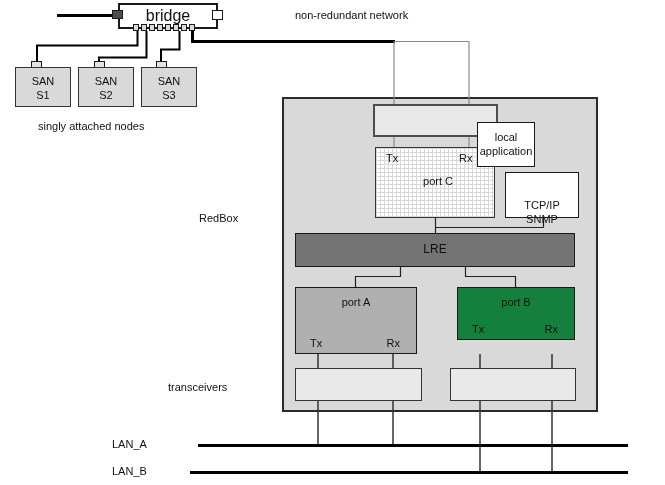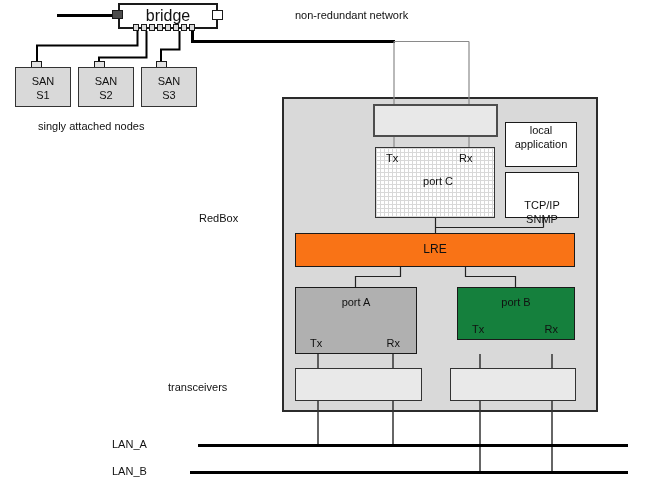--- a/index.html
+++ b/index.html
@@ -35,23 +35,23 @@
   .xcvr-top{left:373px;top:104px;width:125px;height:33px;background:#e8e8e8;border:2px solid #4d4d4d;}
 
   .portc{left:375px;top:147px;width:120px;height:71px;border:1.5px solid #333;background:
      repeating-linear-gradient(0deg,#d8d8d8 0 1px,transparent 1px 4px),
      repeating-linear-gradient(90deg,#d8d8d8 0 1px,transparent 1px 4px),#ffffff;}
   .portc .tx{position:absolute;left:10px;top:4px;}
   .portc .rx{position:absolute;left:83px;top:4px;}
   .portc .name{position:absolute;left:6px;right:0;top:27px;text-align:center;}
 
   .whitebox{background:#ffffff;border:1.5px solid #1a1a1a;text-align:center;font-size:11px;line-height:14px;}
-  .localapp{left:505px;top:122px;width:72px;height:45px;}
+  .localapp{left:477px;top:122px;width:58px;height:45px;padding-top:7px;}
   .tcpip{left:505px;top:172px;width:74px;height:46px;padding-top:25px;}
-  .lre{left:295px;top:233px;width:280px;height:34px;background:#f97316;border:1.5px solid #1a1a1a;
+  .lre{left:295px;top:233px;width:280px;height:34px;background:#737373;border:1.5px solid #1a1a1a;
        text-align:center;font-size:12px;line-height:31px;}
 
   .porta{left:295px;top:287px;width:122px;height:67px;background:#b0b0b0;border:1.5px solid #1a1a1a;}
   .portb{left:457px;top:287px;width:118px;height:53px;background:#15803d;border:1.5px solid #1a1a1a;}
   .pname{position:absolute;left:0;right:0;top:8px;text-align:center;}
   .ptx{position:absolute;left:14px;bottom:4px;}
   .prx{position:absolute;right:16px;bottom:4px;}
 
   .xcvr-a{left:295px;top:368px;width:127px;height:33px;background:#e9e9e9;border:1.5px solid #333;}
   .xcvr-b{left:450px;top:368px;width:126px;height:33px;background:#e9e9e9;border:1.5px solid #333;}

